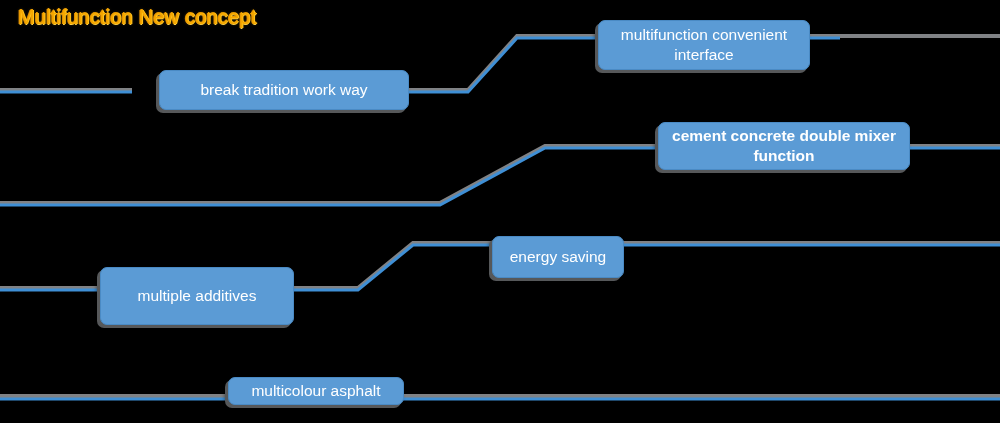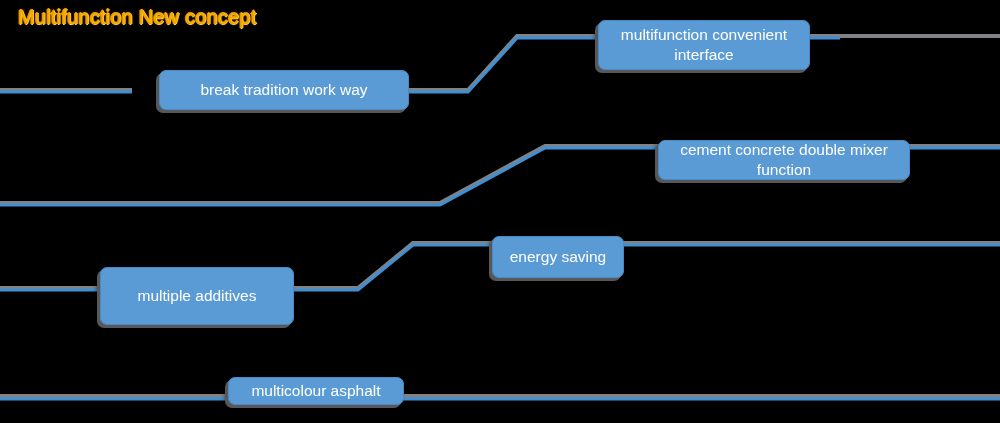--- a/index.html
+++ b/index.html
@@ -82,21 +82,21 @@
   </svg>
 
   <div class="node" style="left:130px; top:70px; width:250px; height:40px;margin-left:29px;">
     <span>break tradition work way</span>
   </div>
 
   <div class="node" style="left:598px; top:20px; width:212px; height:50px;">
     <span>multifunction  convenient interface</span>
   </div>
 
-  <div class="node" style="left:658px; top:140px; width:252px; height:40px;">
+  <div class="node" style="left:658px; top:122px; width:252px; height:48px;font-weight:bold;">
     <span>cement concrete double mixer function</span>
   </div>
 
   <div class="node" style="left:100px; top:267px; width:194px; height:58px;">
     <span>multiple additives</span>
   </div>
 
   <div class="node" style="left:492px; top:224px; width:132px; height:42px;margin-top:12px;">
     <span>energy saving</span>
   </div>

